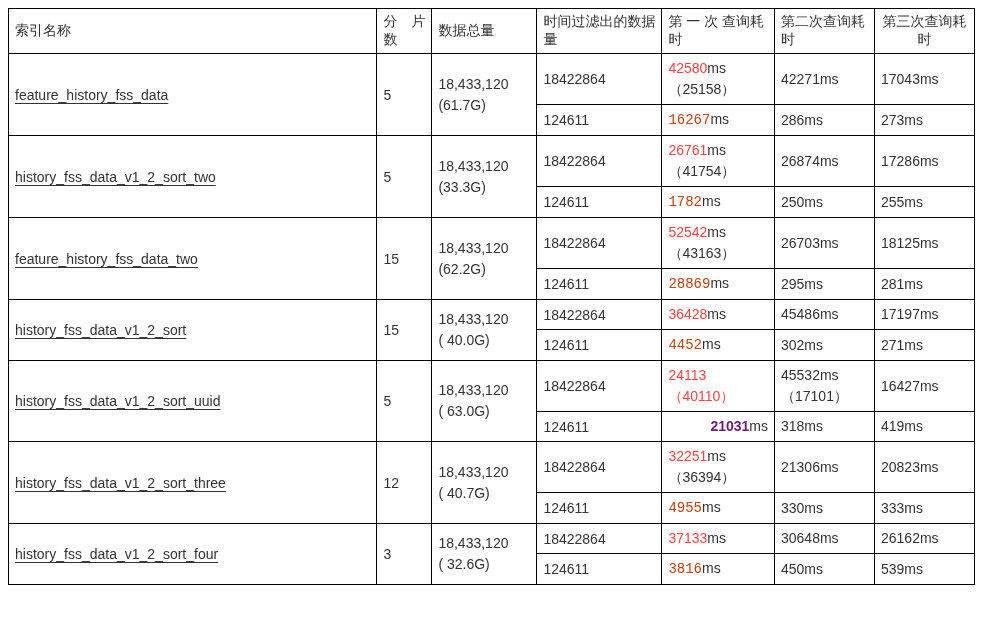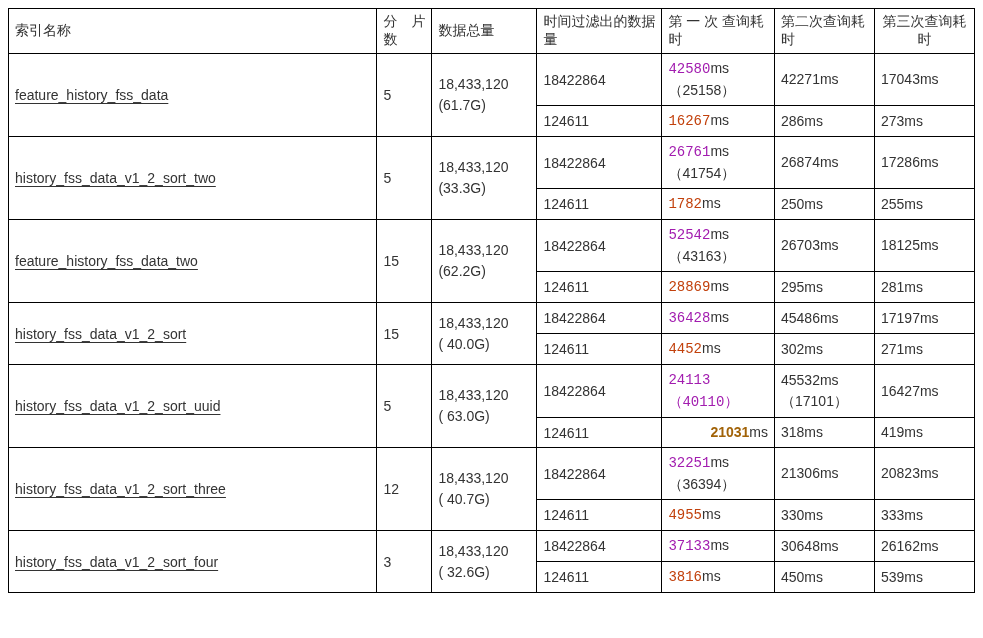--- a/index.html
+++ b/index.html
@@ -24,23 +24,23 @@
     }
     th { font-weight: normal; }
     .idx-name {
       word-break: break-all;
       text-decoration-line: underline;
       text-decoration-style: wavy;
       text-decoration-color: #e33;
       text-underline-offset: 3px;
       text-decoration: underline;
     }
-    .num-red { color: #a21caf; font-family: Liberation Mono, monospace; }
+    .num-red { color: #ef4444; }
     .num-green { color: #c2410c; font-family: Liberation Mono, monospace; }
-    .num-green-bold { color: #a16207; font-weight: bold; margin-left: 42px; }
+    .num-green-bold { color: #701a75; font-weight: bold; margin-left: 42px; }
     td.multi-line { line-height: 1.5; }
   </style>
 </head>
 <body>
 
 <table>
   <thead>
     <tr>
       <th>索引名称</th>
       <th style="width:55px;border-radius:6px;">分　片数</th>

